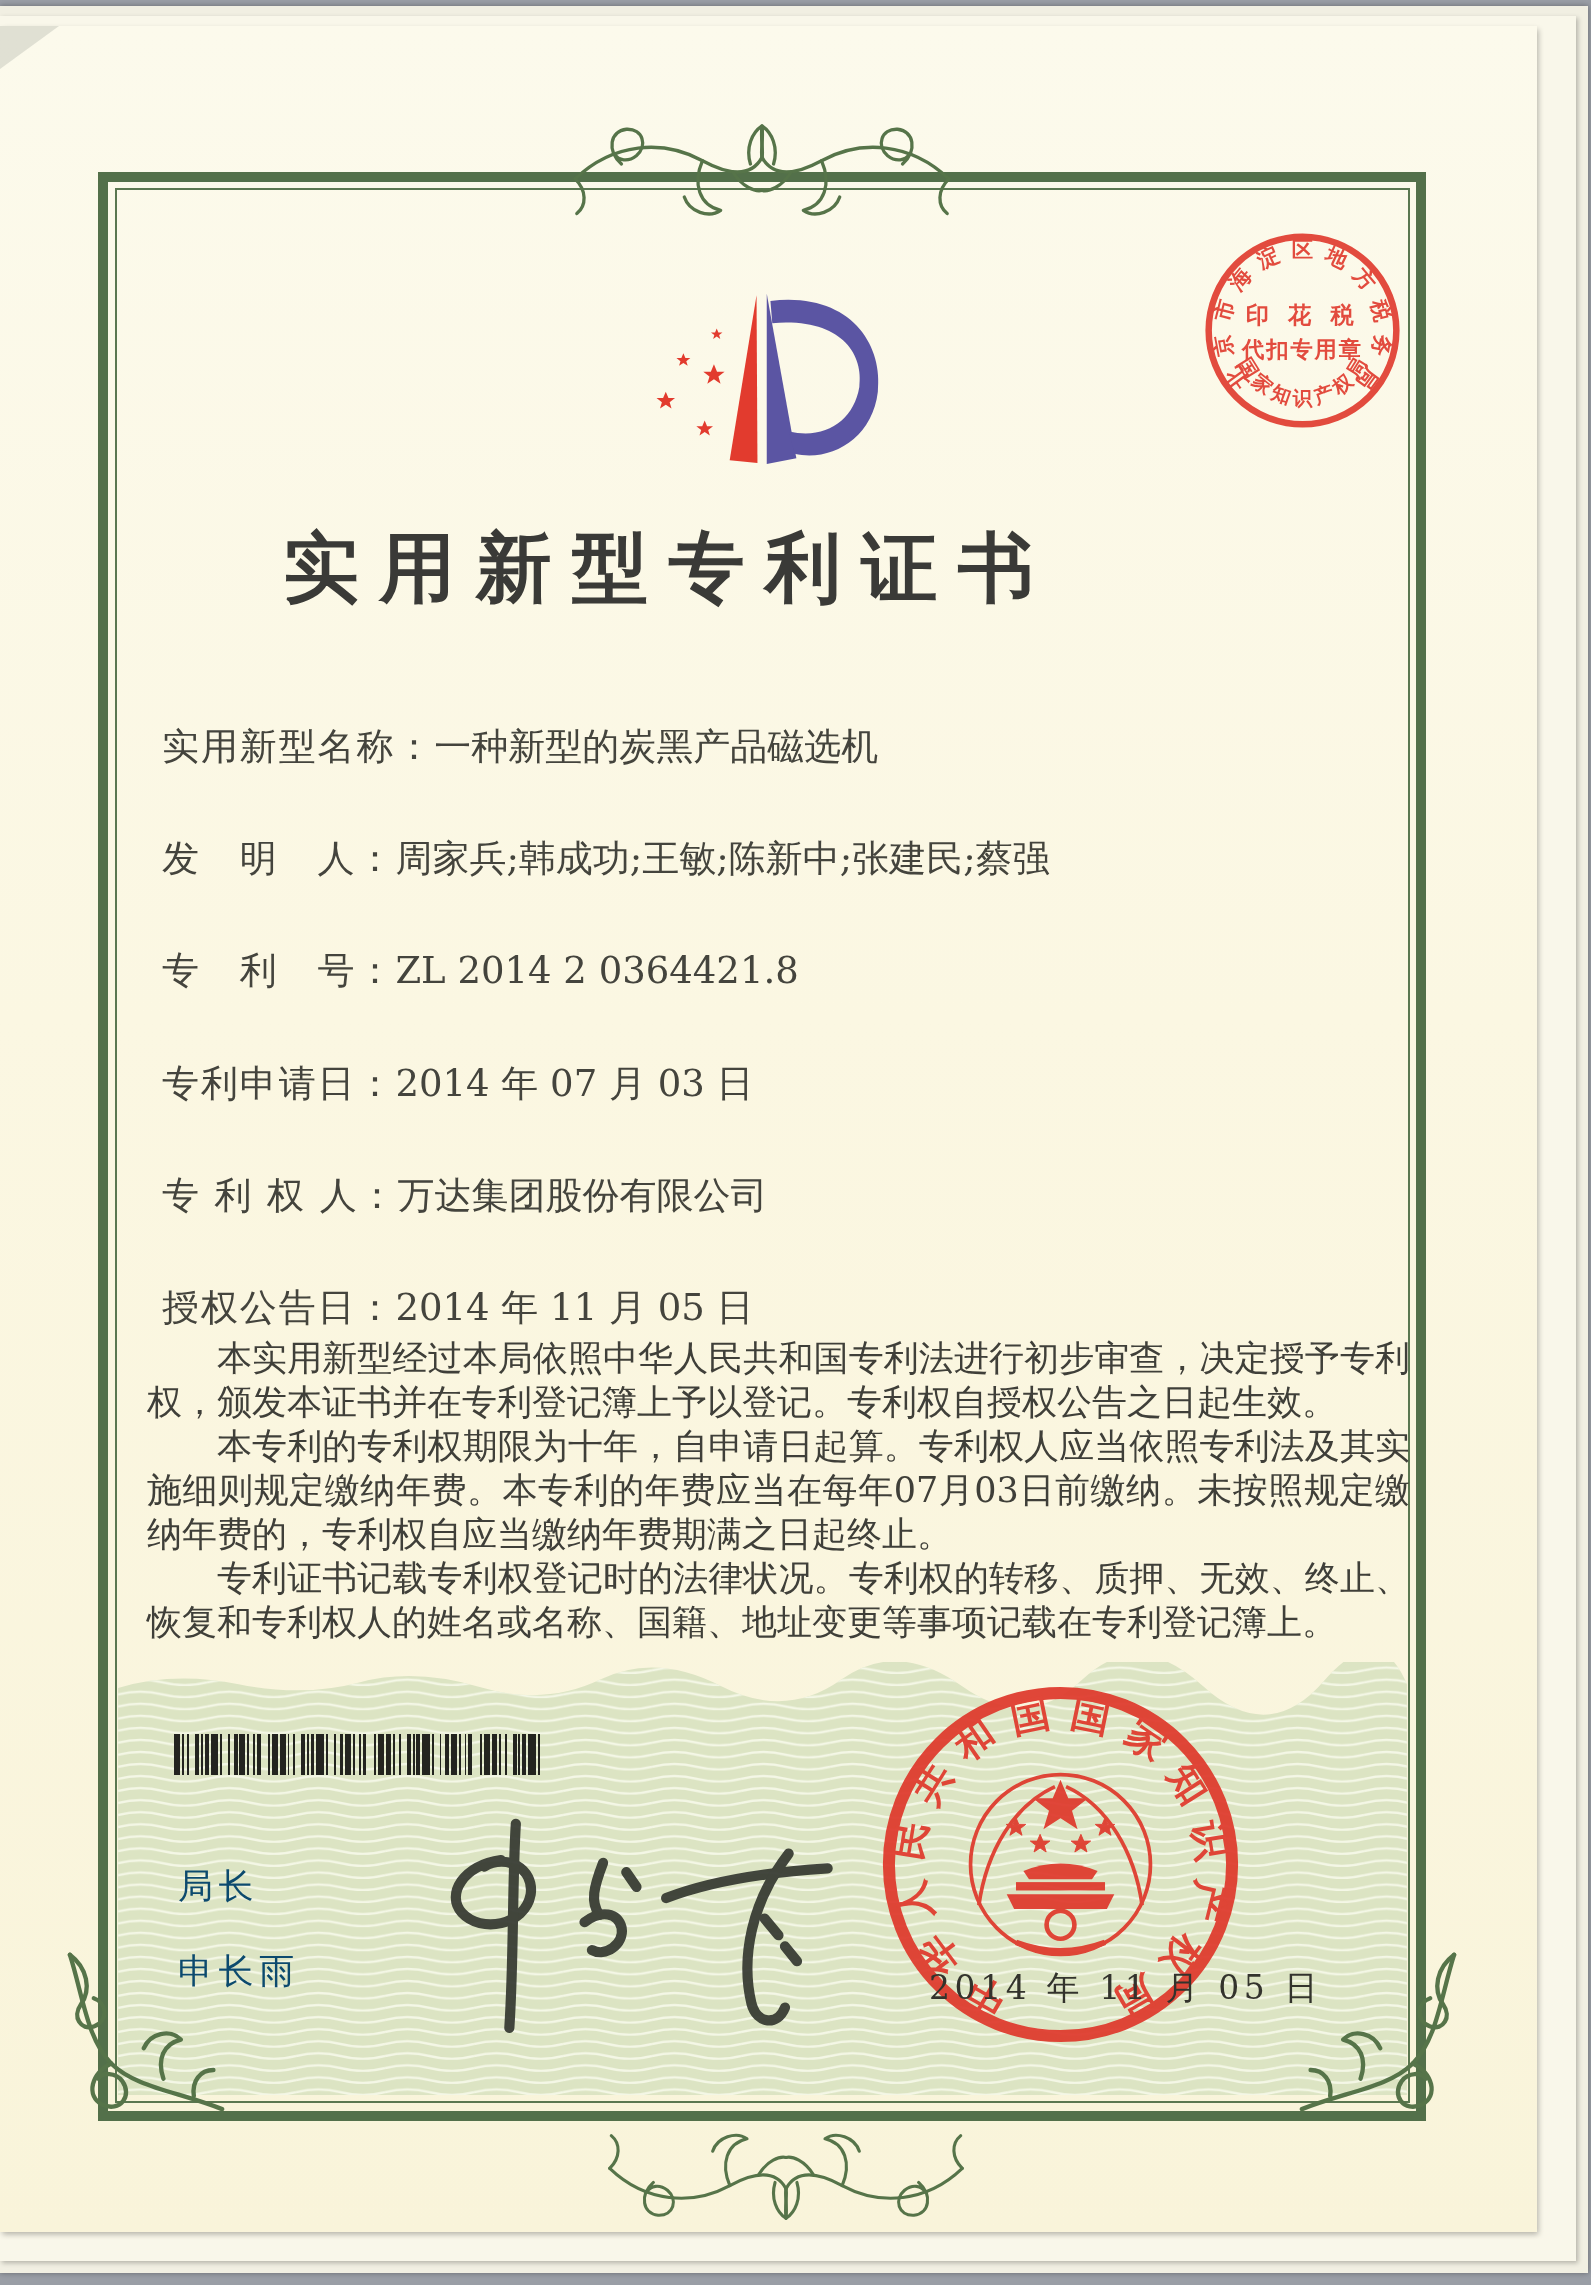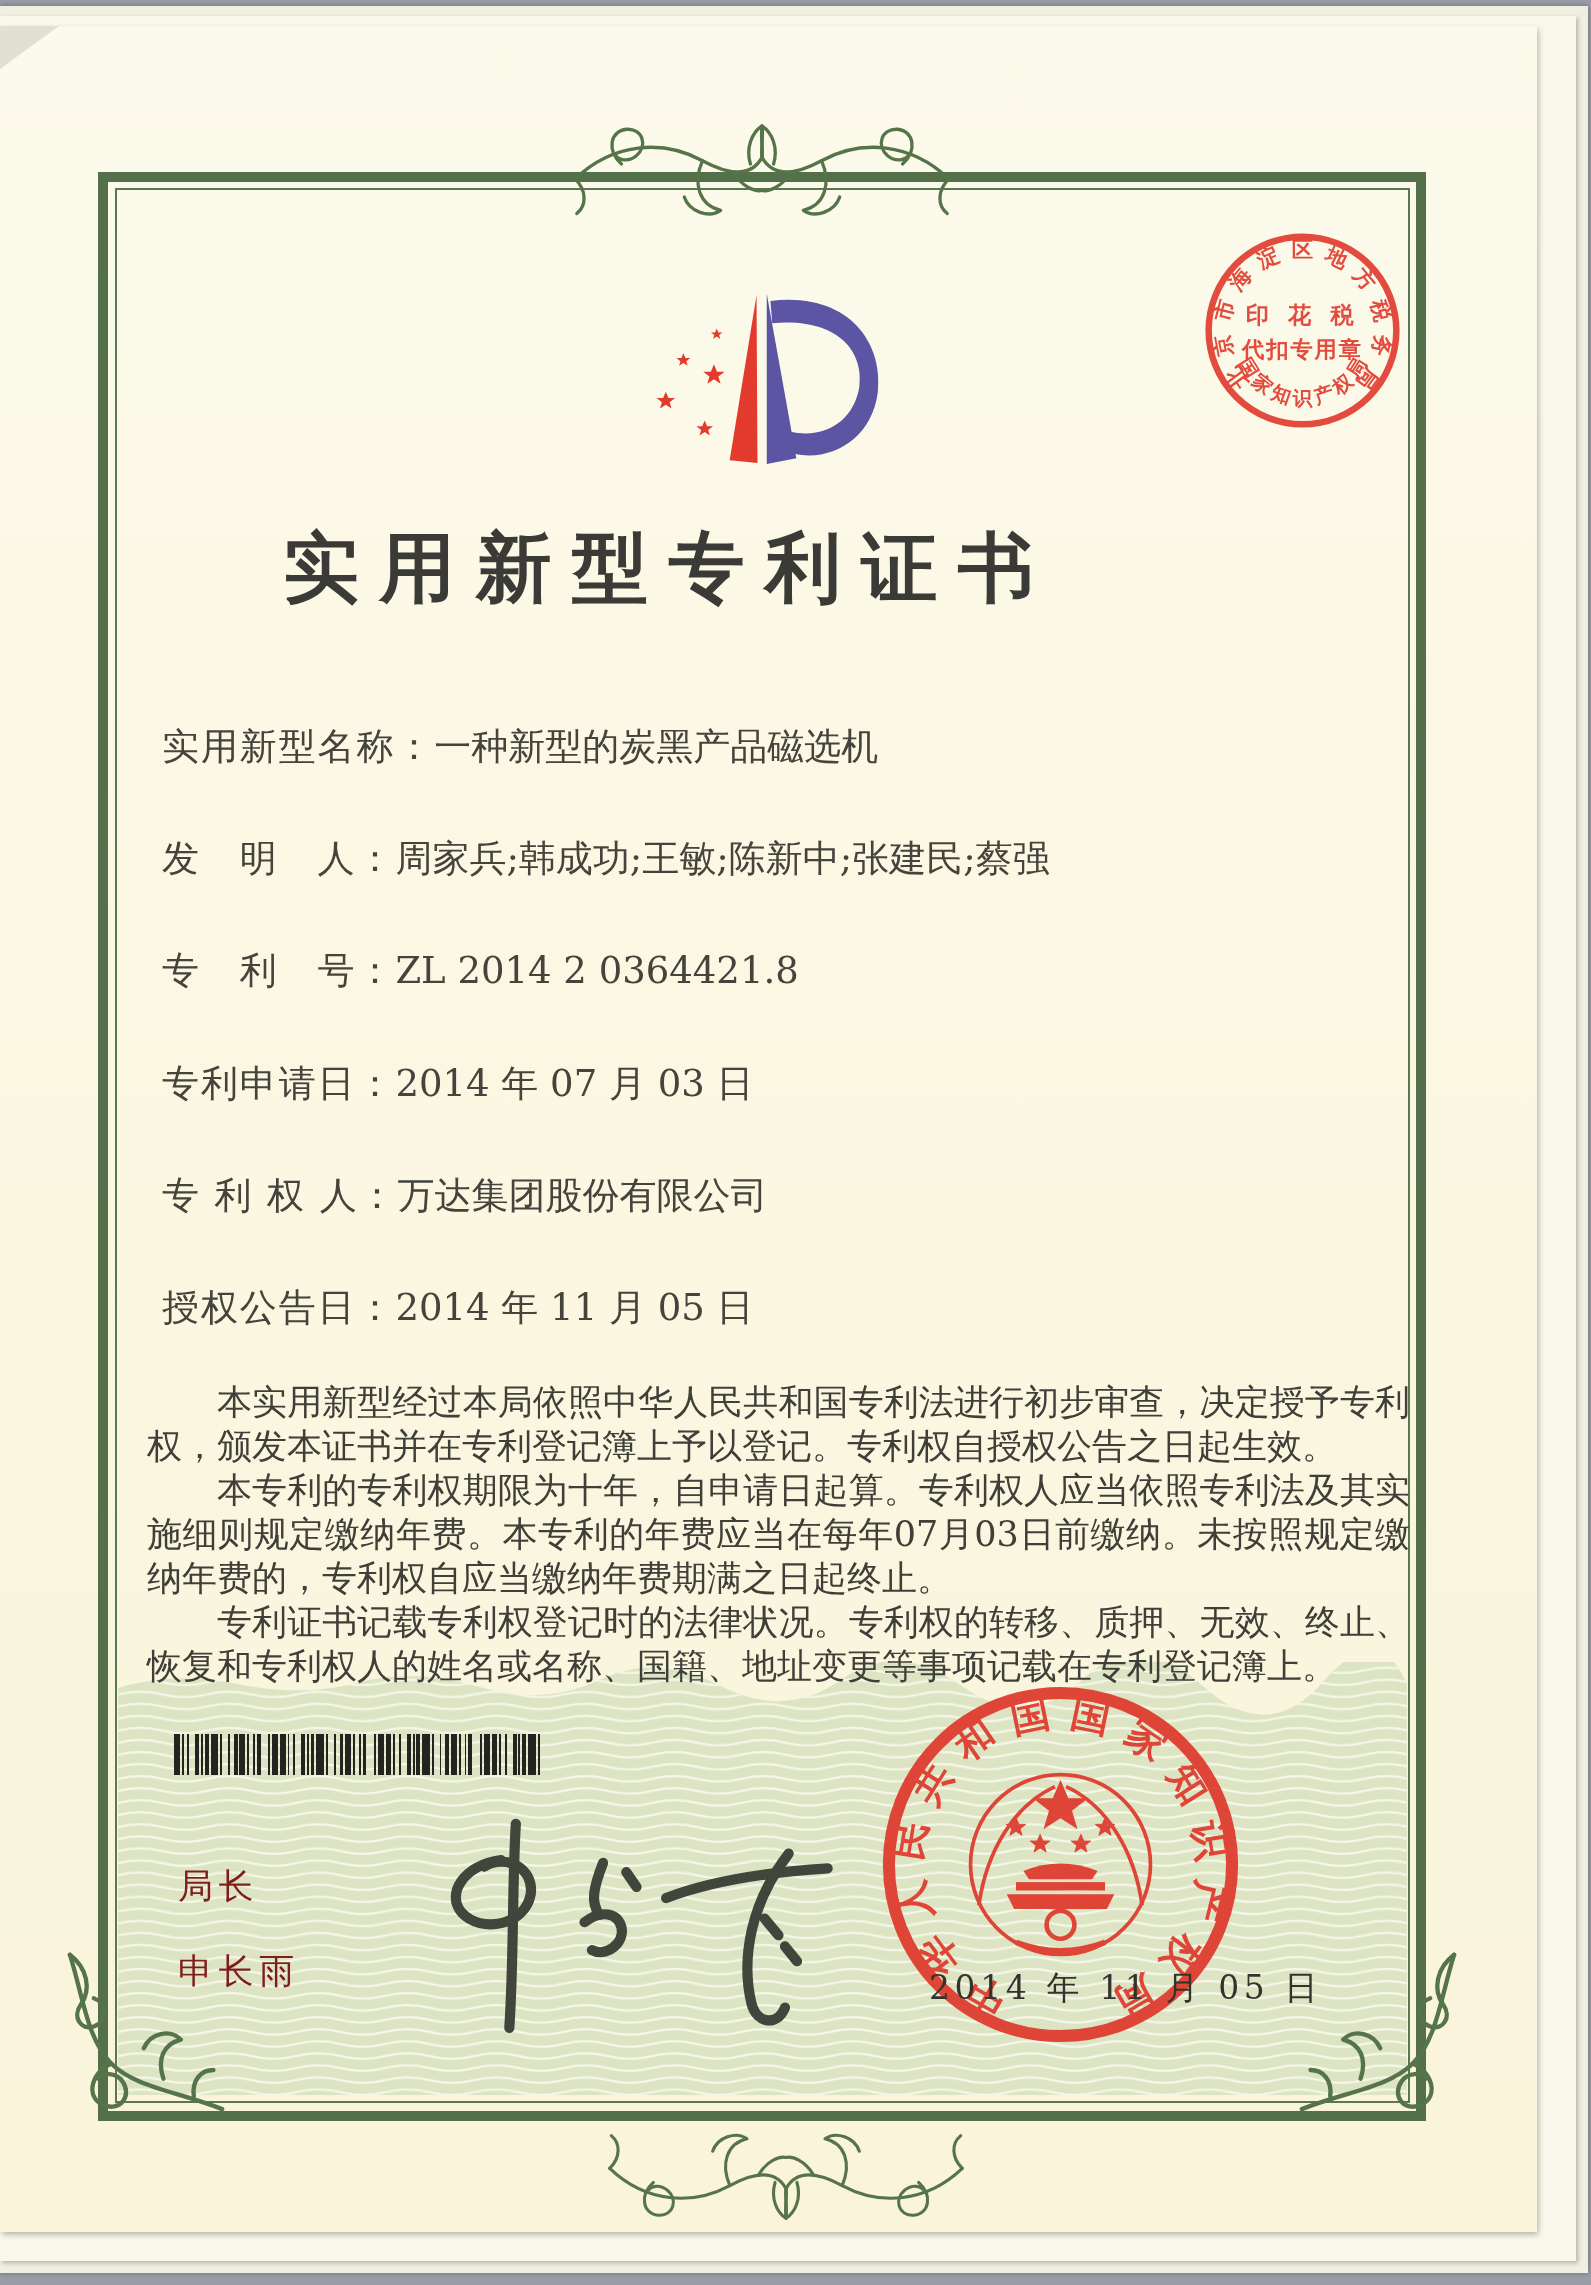--- a/index.html
+++ b/index.html
@@ -17,27 +17,27 @@
   .band{left:118px;top:1662px;z-index:1;}
   .orn{stroke:#567449;fill:none;stroke-width:4;stroke-linecap:round;stroke-linejoin:round;}
   .orn-svg{z-index:3;}
   .cert-no{left:150px;top:306px;font-size:35px;color:#4a4a42;letter-spacing:4.6px;z-index:4;}
   .logo{left:649px;top:275px;z-index:4;}
   .title{left:118px;top:518px;width:1101px;text-align:center;font-size:76px;font-weight:bold;
          color:#3a3a37;letter-spacing:20.4px;z-index:4;}
   .fields{left:162px;top:722px;width:1234px;z-index:4;}
   .frow{position:absolute;left:0;white-space:nowrap;font-size:37px;color:#44443d;}
   .frow .lab{letter-spacing:1.9px;}
-  .paras{left:147px;top:1380px;width:1263px;z-index:4;font-size:35px;line-height:44px;
+  .paras{left:147px;top:1336px;width:1263px;z-index:4;font-size:35px;line-height:44px;
          color:#3f3f39;text-align:justify;}
   .paras p{margin:0;text-indent:2em;}
   .barcode{left:174px;top:1734px;width:371px;height:41px;z-index:4;font-size:0;}
   .barcode i{display:inline-block;height:100%;background:#23241f;}
   .barcode b{display:inline-block;height:100%;}
-  .signer{left:178px;z-index:4;font-size:35px;color:#7f1d1d;letter-spacing:5.6px;}
+  .signer{left:178px;z-index:4;font-size:35px;color:#0c4a6e;letter-spacing:5.6px;}
   .sig{left:306px;top:1809px;z-index:5;}
   .seal{left:875px;top:1679px;z-index:5;opacity:.93;}
   .seal-date{left:929px;top:1966px;z-index:6;font-size:33px;color:#33332d;letter-spacing:4.6px;white-space:nowrap;}
   .tax{left:1191px;top:219px;z-index:5;opacity:.9;}
   .stamp-char{fill:#e0392c;font-weight:bold;font-family:"DejaVu Serif","Liberation Serif",serif;}
   .footer{left:118px;top:2067px;width:1289px;text-align:center;font-size:26px;color:#62685a;
           letter-spacing:3.7px;z-index:4;}
 </style>
 </head>
 <body>

